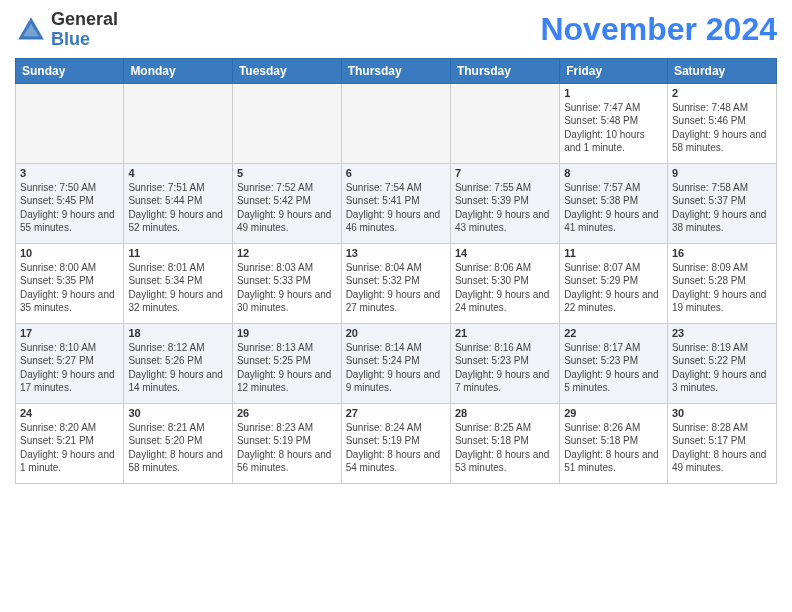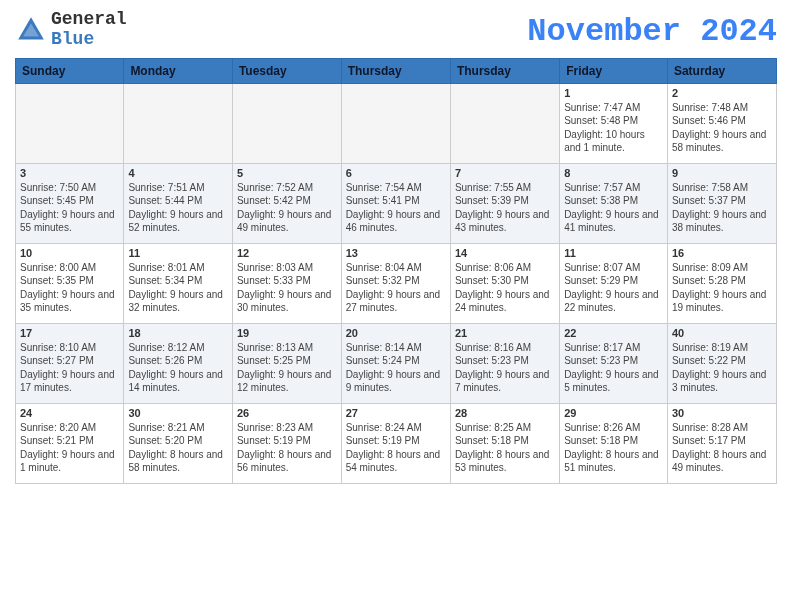--- a/index.html
+++ b/index.html
@@ -11,23 +11,22 @@
       overflow: hidden;
     }
     .page {
       width: 792px;
       height: 612px;
       padding: 10px 15px;
     }
     .header {
       display: flex;
       justify-content: space-between;
-      align-items: flex-end;
+      align-items: center;
       margin-bottom: 8px;
-      font-family: Liberation Mono, monospace;
     }
     .logo {
       display: flex;
       align-items: center;
       gap: 4px;
     }
     .logo-text {
       font-size: 18px;
       font-weight: bold;
       color: #333;
@@ -50,21 +49,21 @@
       color: #333;
       font-style: italic;
     }
     .calendar {
       width: 100%;
       border-collapse: collapse;
       font-size: 10px;
     }
     .calendar th {
       background-color: #3a7abf;
-      color: #0f172a;
+      color: #ffffff;
       text-align: left;
       padding: 5px 6px;
       font-size: 12px;
       font-weight: bold;
       border: 1px solid #2b6cb0;
     }
     .calendar td {
       vertical-align: top;
       border: 1px solid #ccc;
       padding: 3px 4px;
@@ -221,21 +220,21 @@
           </td>
           <td>
             <span class="day-number">21</span>
             <div class="day-info">Sunrise: 8:16 AM<br>Sunset: 5:23 PM<br>Daylight: 9 hours and 7 minutes.</div>
           </td>
           <td>
             <span class="day-number">22</span>
             <div class="day-info">Sunrise: 8:17 AM<br>Sunset: 5:23 PM<br>Daylight: 9 hours and 5 minutes.</div>
           </td>
           <td>
-            <span class="day-number">40</span>
+            <span class="day-number">23</span>
             <div class="day-info">Sunrise: 8:19 AM<br>Sunset: 5:22 PM<br>Daylight: 9 hours and 3 minutes.</div>
           </td>
         </tr>
         <tr class="row-odd">
           <td>
             <span class="day-number">24</span>
             <div class="day-info">Sunrise: 8:20 AM<br>Sunset: 5:21 PM<br>Daylight: 9 hours and 1 minute.</div>
           </td>
           <td>
             <span class="day-number">30</span>

